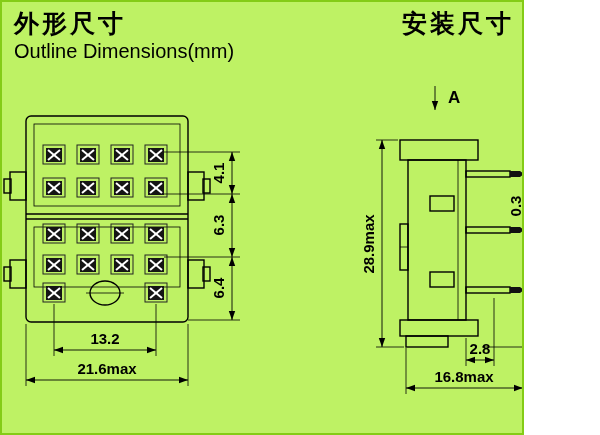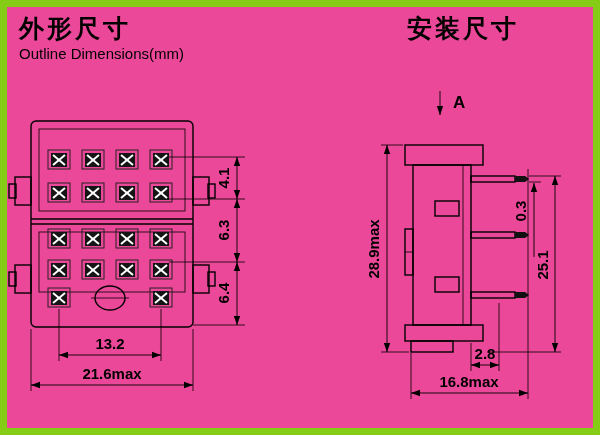--- a/index.html
+++ b/index.html
@@ -1,21 +1,21 @@
 <!DOCTYPE html>
 <html><head>
 <meta charset="utf-8">
 <style>
   html,body{margin:0;padding:0;background:#fff;}
-  #stage{position:relative;width:600px;height:435px;background:#ec4899;border:7px solid #84cc16;box-sizing:border-box;overflow:hidden;font-family:"Liberation Sans",sans-serif;}
+  #stage{position:relative;width:524px;height:435px;background:#bef264;border:2px solid #84cc16;box-sizing:border-box;overflow:hidden;font-family:"Liberation Sans",sans-serif;}
   .title-block{position:absolute;color:#000;}
   .title-block.left{left:12px;top:6px;}
   .title-block.right{left:400px;top:6px;}
   .title-zh{font-size:25px;font-weight:700;letter-spacing:3px;line-height:1.2;}
-  .title-en{font-size:15px;margin-top:2px;}
+  .title-en{font-size:20px;margin-top:2px;}
   svg{position:absolute;left:0;top:0;}
   svg text{font-family:"Liberation Sans",sans-serif;fill:#000;}
   .dim{font-size:15px;font-weight:600;}
   .section-label{font-size:17px;font-weight:700;}
   .body-stroke{stroke:#000;stroke-width:1.4;fill:none;}
   .thin{stroke:#000;stroke-width:0.8;fill:none;}
   .dimline{stroke:#000;stroke-width:0.9;fill:none;}
 </style>
 </head>
 <body>

